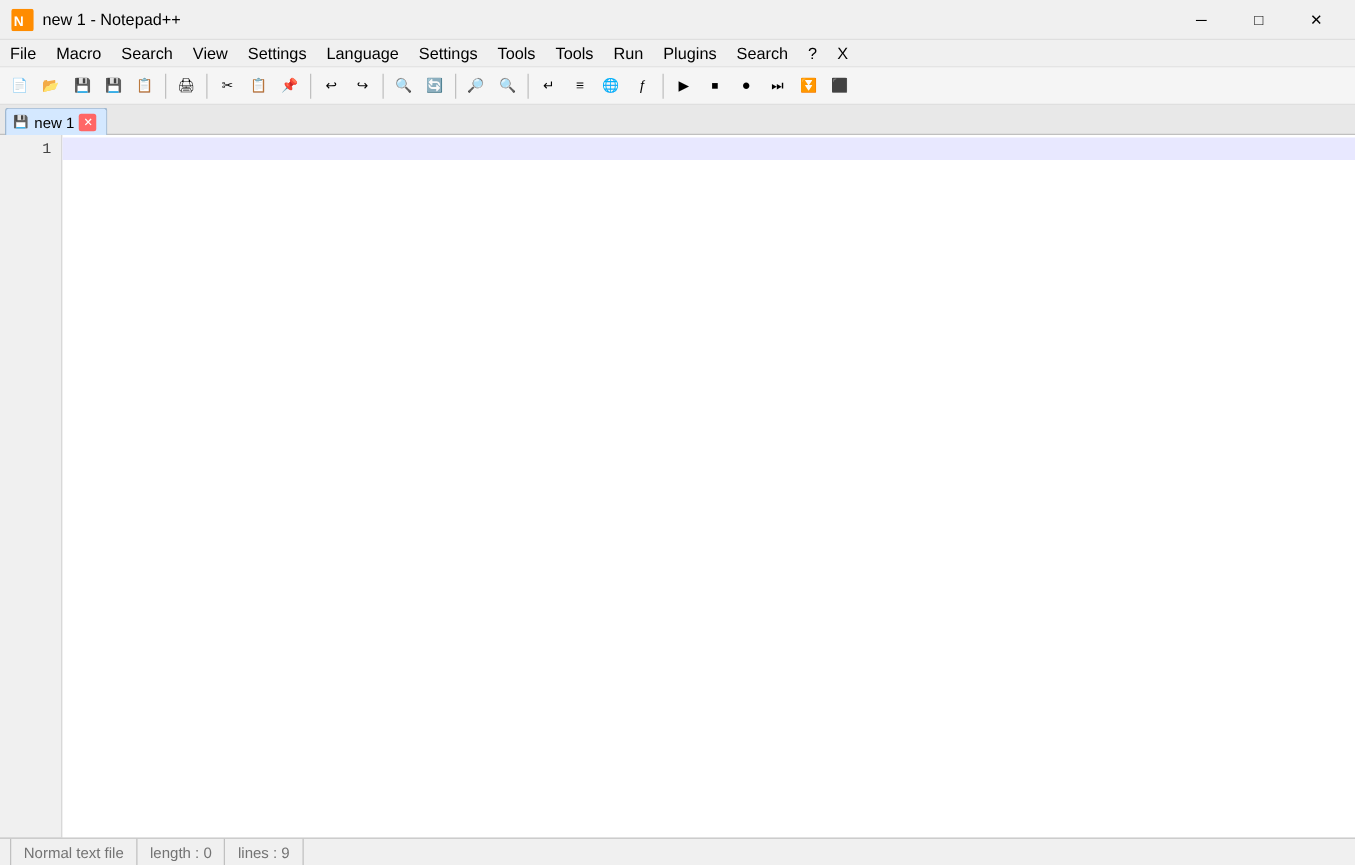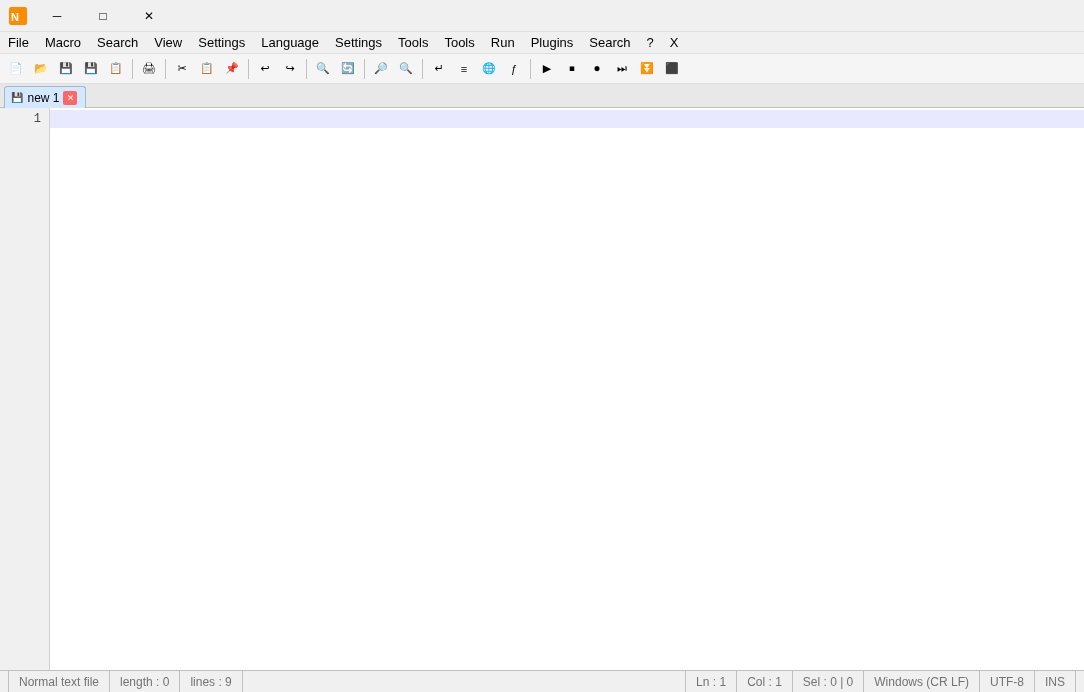--- a/index.html
+++ b/index.html
@@ -229,20 +229,21 @@
 </head>
 <body>
 
 <div id="title-bar">
   <div class="app-icon">
     <svg width="18" height="18" viewBox="0 0 18 18">
       <rect width="18" height="18" rx="2" fill="#ff8c00"></rect>
       <text x="2" y="14" font-size="11" fill="white" font-weight="bold">N</text>
     </svg>
   </div>
+  <span class="title-text">new 1 - Notepad++</span>
   <div class="window-controls">
     <button class="win-btn">─</button>
     <button class="win-btn">□</button>
     <button class="win-btn close">✕</button>
   </div>
 </div>
 
 <div id="menu-bar">
     <span class="menu-item">File</span>
     <span class="menu-item">Macro</span>
@@ -311,21 +312,13 @@
     <div class="cursor-line"></div>
     <textarea spellcheck="false" autofocus="" style=""></textarea>
   </div>
 </div>
 
 <div id="status-bar">
   <span class="status-item">Normal text file</span>
   <span class="status-item">length : 0</span>
   <span class="status-item">lines : 9</span>
   <span class="status-spacer"></span>
-  <div class="status-right">
-    <span class="status-item">Ln : 1</span>
-    <span class="status-item">Col : 1</span>
-    <span class="status-item">Sel : 0 | 0</span>
-    <span class="status-item">Windows (CR LF)</span>
-    <span class="status-item">UTF-8</span>
-    <span class="status-item">INS</span>
-  </div>
 </div>
 
 </body></html>

